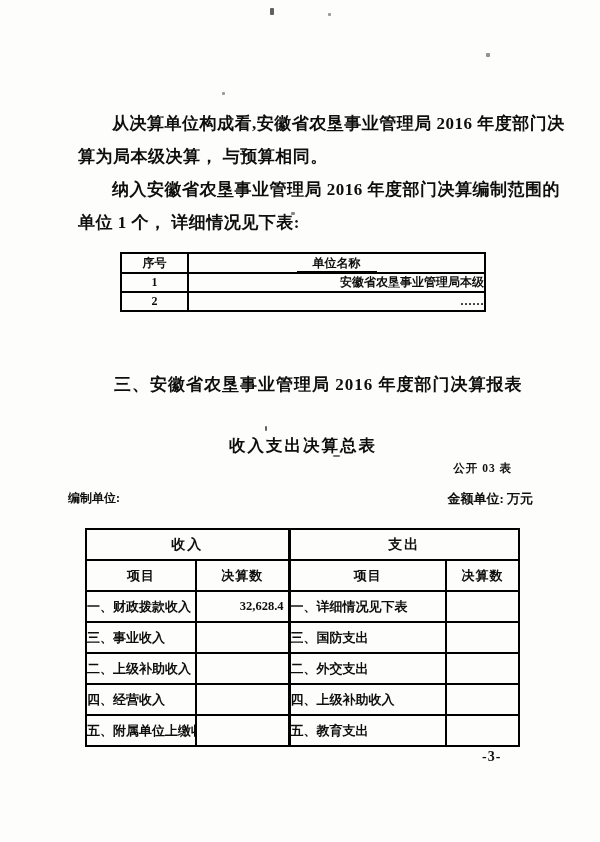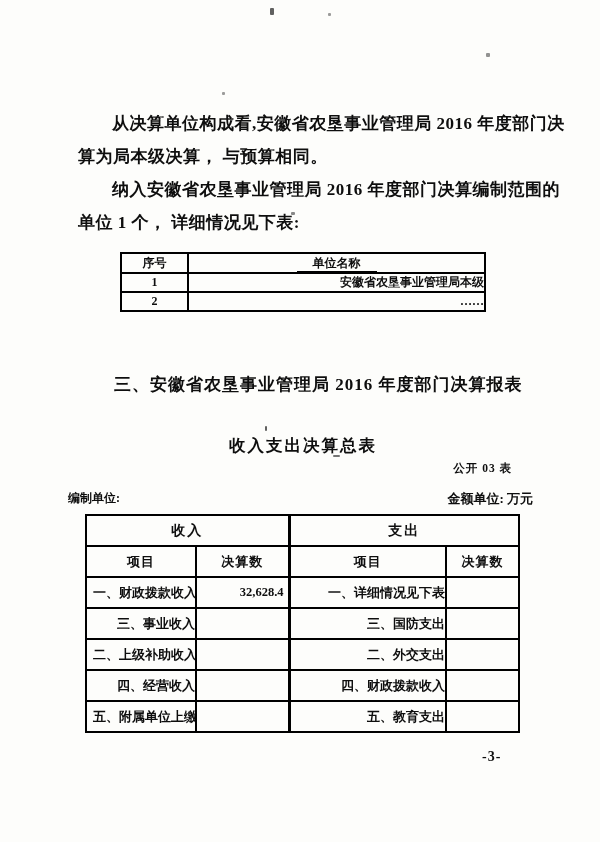--- a/index.html
+++ b/index.html
@@ -33,26 +33,26 @@
   .section-heading { left: 114px; top: 373px; font-size: 17px; font-weight: bold; letter-spacing: 1px; white-space: nowrap; }
 
   
   .report-title-wrap { left: 0; top: 427px; width: 600px; text-align: center; padding-left: 6px; margin-top: 8px; }
   .report-title { font-size: 16.5px; font-weight: bold; letter-spacing: 2px; }
   .table-code { right: 88px; top: 461px; font-size: 11.5px; font-weight: bold; letter-spacing: 1px; }
   .prepared-by { left: 68px; top: 490px; font-size: 12px; font-weight: bold; }
   .amount-unit { right: 67px; top: 490px; font-size: 13px; font-weight: bold; }
 
   
-  .budget-table-wrap { left: 85px; top: 514px; }
+  .budget-table-wrap { left: 85px; top: 528px; }
   .budget-table { width: 433px; font-size: 13px; font-weight: bold; }
   .budget-table td, .budget-table th { border: 2px solid #000; height: 31px; overflow: hidden; }
   .budget-table .group-hd { text-align: center; font-size: 14px; letter-spacing: 2px; }
   .budget-table .col-hd { text-align: center; letter-spacing: 1px; }
-  .budget-table .item { text-align: right; padding-left: 6px; white-space: nowrap; }
+  .budget-table .item { text-align: left; white-space: nowrap; }
   .budget-table .amt { text-align: right; padding-right: 4px; font-size: 12.5px; }
   .budget-table .mid-l { border-left-width: 3px; }
 
   
   .page-number { left: 482px; top: 749px; font-size: 14px; font-weight: bold; letter-spacing: 1px; }
 
   
   .speck { position: absolute; background: #3a3a3a; border-radius: 1px; opacity: 0.8; }
   .s1 { left: 270px; top: 8px;  width: 4px; height: 7px; }
   .s2 { left: 328px; top: 13px; width: 3px; height: 3px; opacity: 0.5; }
@@ -148,21 +148,21 @@
     </tr>
     <tr>
       <td class="item">二、上级补助收入</td>
       <td class="amt"></td>
       <td class="item mid-l">二、外交支出</td>
       <td class="amt"></td>
     </tr>
     <tr>
       <td class="item">四、经营收入</td>
       <td class="amt"></td>
-      <td class="item mid-l">四、财政拨款收入</td>
+      <td class="item mid-l">四、上级补助收入</td>
       <td class="amt"></td>
     </tr>
     <tr>
       <td class="item">五、附属单位上缴收入</td>
       <td class="amt"></td>
       <td class="item mid-l">五、教育支出</td>
       <td class="amt"></td>
     </tr>
   </tbody>
     </table>

